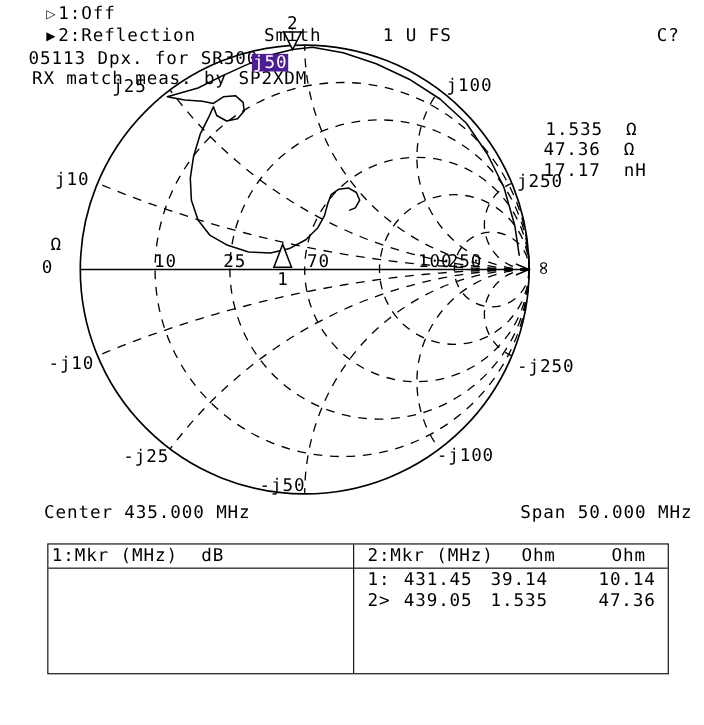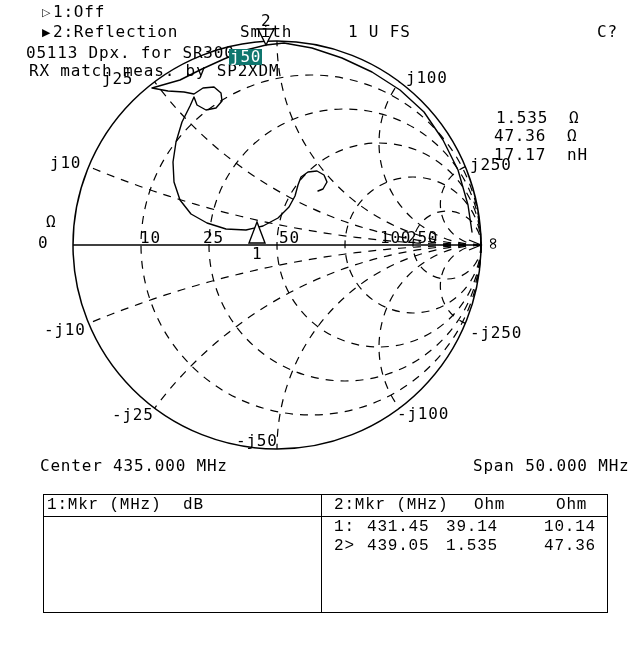--- a/index.html
+++ b/index.html
@@ -8,26 +8,26 @@
     width:640px;height:659px;
     background:#ffffff;
     font-family:"DejaVu Sans Mono","Liberation Mono",monospace;
     font-size:16px;
     letter-spacing:0.8px;
     color:#000;
     overflow:hidden;
   }
   .t{position:absolute;white-space:pre;line-height:16px;}
   .tri{font-family:"DejaVu Sans",sans-serif;font-size:11px;line-height:14px;}
-  .inv{background:#0f766e;color:#fff;padding:0 1px;}
+  .inv{background:#4c1d95;color:#fff;padding:0 1px;}
   .inf{font-family:"DejaVu Sans",sans-serif;transform:rotate(90deg);font-size:17px;}
   svg{position:absolute;left:0;top:0;}
   .tablebox{
     position:absolute;left:43px;top:494px;width:565px;height:119px;
-    border:1.6px solid #000;box-sizing:border-box;font-family:Liberation Mono, monospace;
+    border:1.6px solid #000;box-sizing:border-box;
   }
   .tb-divider{position:absolute;left:277px;top:0;width:0;height:100%;border-left:1.6px solid #000;}
   .tb-headline{position:absolute;left:0;top:21px;width:100%;height:0;border-top:1.6px solid #000;}
 </style>
 </head>
 <body>
 
 <div class="screen">
 
   <svg width="640" height="659" viewBox="0 0 640 659">
@@ -89,21 +89,21 @@
   <span class="t" style="left:44px;top:322px;">-j10</span>
   <span class="t" style="left:112px;top:407px;">-j25</span>
   <span class="t" style="left:236px;top:433px;">-j50</span>
   <span class="t" style="left:397px;top:406px;">-j100</span>
   <span class="t" style="left:470px;top:325px;">-j250</span>
 
   <span class="t" style="left:46px;top:214px;">Ω</span>
   <span class="t" style="left:38px;top:235px;">0</span>
   <span class="t" style="left:140px;top:230px;">10</span>
   <span class="t" style="left:203px;top:230px;">25</span>
-  <span class="t" style="left:279px;top:230px;">50</span>
+  <span class="t" style="left:279px;top:230px;">70</span>
   <span class="t" style="left:341px;top:230px;margin-left:39px;">100</span>
   <span class="t" style="left:407px;top:230px;">250</span>
   <span class="t inf" style="left:487px;top:236px;">∞</span>
 
   <span class="t" style="left:261px;top:13px;">2</span>
   <span class="t" style="left:252px;top:246px;">1</span>
 
   <span class="t" style="left:496px;top:110px;">1.535  Ω</span>
   <span class="t" style="left:494px;top:128px;">47.36  Ω</span>
   <span class="t" style="left:494px;top:147px;">17.17  nH</span>

